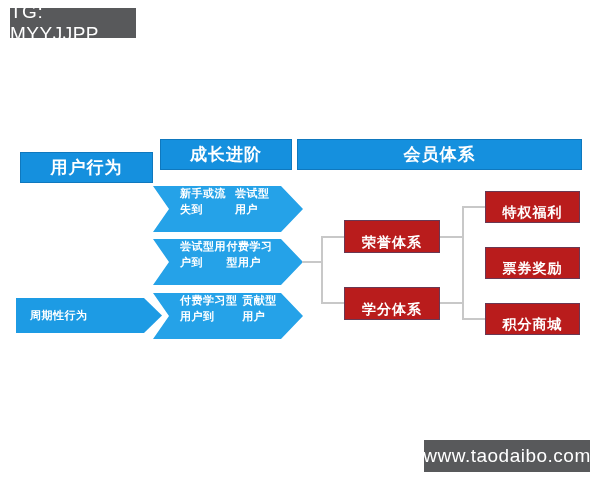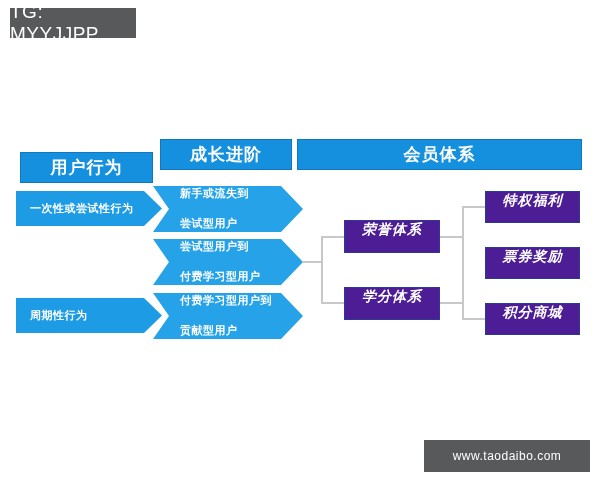--- a/index.html
+++ b/index.html
@@ -7,21 +7,21 @@
     position:relative;width:600px;height:480px;background:#ffffff;overflow:hidden;
     font-family:"Liberation Sans","DejaVu Sans",sans-serif;
   }
   
   .bar{
     position:absolute;background:#58595b;color:#ffffff;
     display:flex;align-items:center;justify-content:center;
     font-size:19px;letter-spacing:.5px;
   }
   #bar-top{left:10px;top:8px;width:126px;height:30px;}
-  #bar-bottom{left:424px;top:440px;width:166px;height:32px;font-size:12px;}
+  #bar-bottom{left:424px;top:440px;width:166px;height:32px;font-size:19px;}
 
   
   .blue{position:absolute;color:#fff;font-weight:bold;}
   .header{
     background:#1590de;border:1px solid rgba(8,90,150,.45);box-sizing:border-box;
     display:flex;align-items:center;justify-content:center;
     font-size:17px;letter-spacing:1px;
   }
   #hdr1{left:20px;top:152px;width:133px;height:31px;}
   #hdr2{left:160px;top:139px;width:132px;height:31px;}
@@ -35,33 +35,33 @@
     font-size:11px;padding-left:14px;box-sizing:border-box;letter-spacing:.5px;
   }
   #pent1{top:191px;}
   #pent2{top:244px;}
   #pent3{top:298px;}
 
   
   .chev{
     background:#25a2e8;height:46px;width:150px;left:153px;
     clip-path:polygon(0 0, calc(100% - 22px) 0, 100% 50%, calc(100% - 22px) 100%, 0 100%, 16px 50%);
-    display:flex;flex-direction:column;justify-content:space-between;
+    display:flex;justify-content:flex-start;
     font-size:11px;line-height:1.45;padding-left:27px;padding-right:22px;
     box-sizing:border-box;letter-spacing:.5px;
   }
   #chev1{top:186px;}
   #chev2{top:239px;}
   #chev3{top:293px;}
 
   
   .rbox{
-    background:#4c1d95;border:1px solid rgba(8,90,150,.45);box-sizing:border-box;
-    display:flex;align-items:flex-start;justify-content:center;
-    font-size:14px;letter-spacing:1px;font-style:italic;
+    background:#b91c1c;border:1px solid rgba(8,90,150,.45);box-sizing:border-box;
+    display:flex;align-items:flex-end;justify-content:center;
+    font-size:14px;letter-spacing:1px;
   }
   #sys1{left:344px;top:220px;width:96px;height:33px;}
   #sys2{left:344px;top:287px;width:96px;height:33px;}
   #ben1{left:485px;top:191px;width:95px;height:32px;}
   #ben2{left:485px;top:247px;width:95px;height:32px;}
   #ben3{left:485px;top:303px;width:95px;height:32px;}
 
   
   .line{position:absolute;background:#c8c8c8;}
   .h{height:2px;}
@@ -88,23 +88,20 @@
   <div class="blue header" id="hdr1">
     <span>用户行为</span>
   </div>
   <div class="blue header" id="hdr2">
     <span>成长进阶</span>
   </div>
   <div class="blue header" id="hdr3">
     <span>会员体系</span>
   </div>
 
-  <div class="blue pent" id="pent1">
-    <span>一次性或尝试性行为</span>
-  </div>
   <div class="blue pent" id="pent3">
     <span>周期性行为</span>
   </div>
 
   <div class="blue chev" id="chev1">
     <span>新手或流失到</span>
     <span>尝试型用户</span>
   </div>
   <div class="blue chev" id="chev2">
     <span>尝试型用户到</span>

